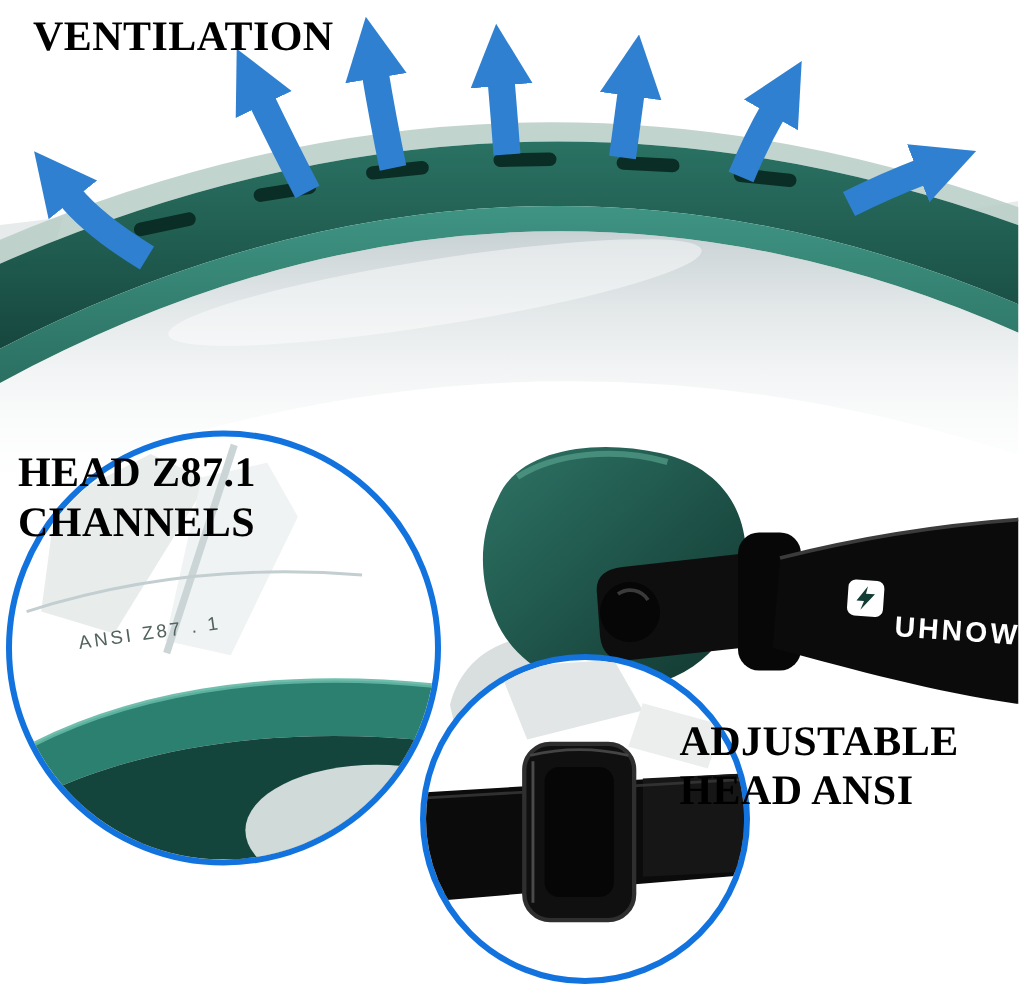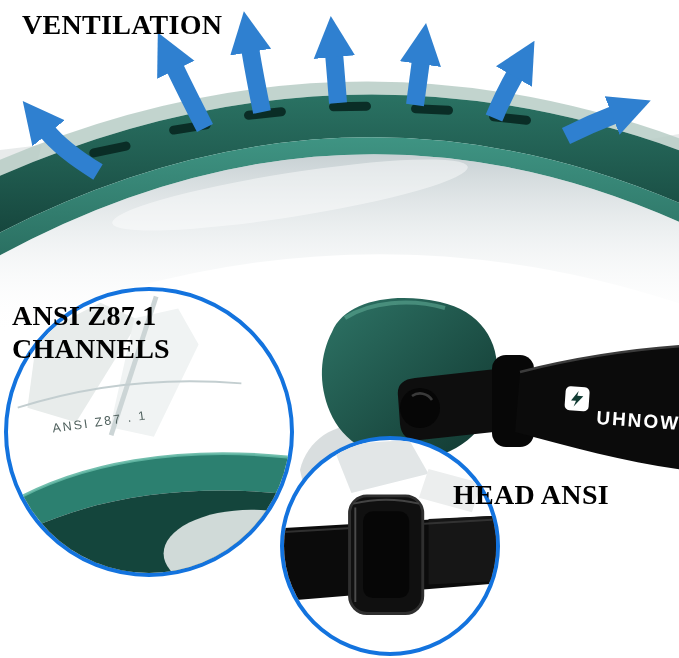--- a/index.html
+++ b/index.html
@@ -139,20 +139,21 @@
       <rect x="82" y="74" width="48" height="90" rx="10" fill="#000000" opacity="0.6"></rect>
       <path d="M 74,70 L 74,168" stroke="#4a4a4a" stroke-width="2" fill="none"></path>
       <path d="M 72,66 Q 106,58 140,66" stroke="#444444" stroke-width="2" fill="none"></path>
     </svg>
   </div>
 
   <div class="heading" id="h-vent">
     <div>VENTILATION</div>
   </div>
   <div class="heading" id="h-ansi">
-    <div>ANSI Z87.1</div>
+    <div>HEAD Z87.1</div>
     <div>CHANNELS</div>
   </div>
   <div class="heading" id="h-strap">
+    <div>ADJUSTABLE</div>
     <div>HEAD ANSI</div>
   </div>
 
 </div>
 
 </body></html>

